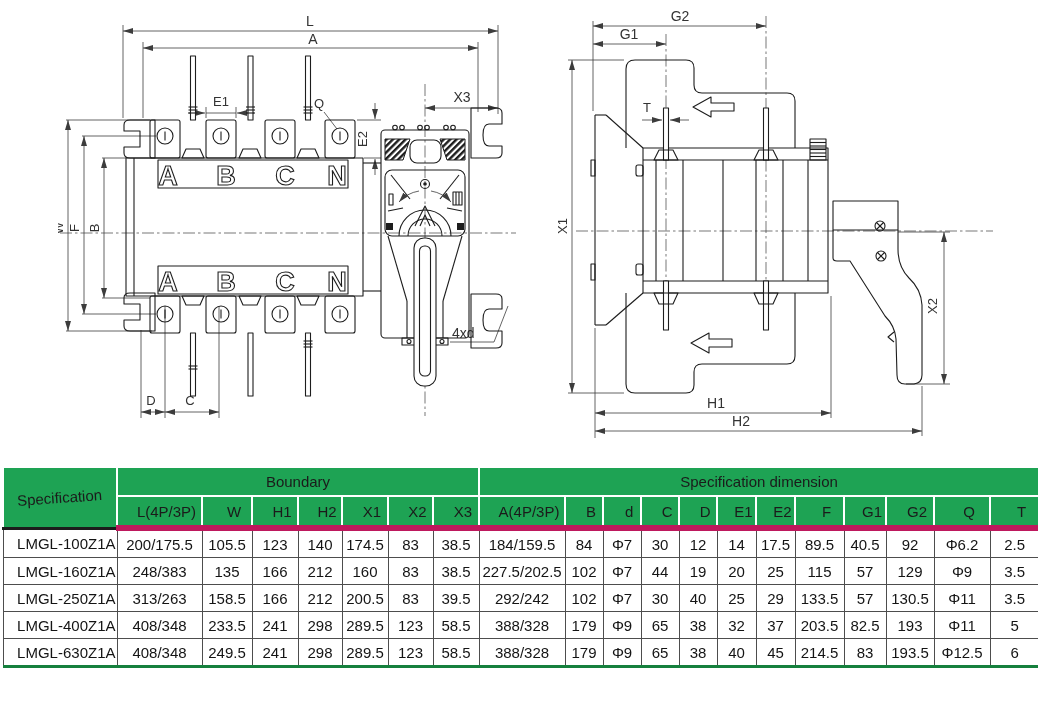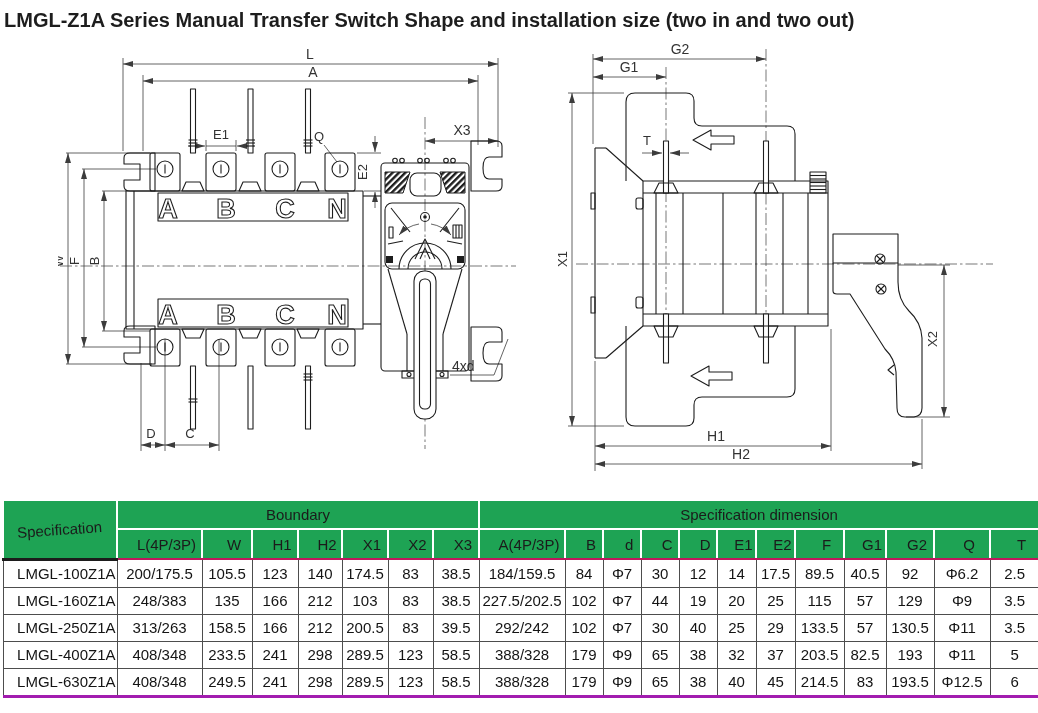--- a/index.html
+++ b/index.html
@@ -16,32 +16,31 @@
   .dk{fill:#1d1d1d;stroke:none;}
   .dm{stroke:#3c3c3c;stroke-width:0.8;fill:none;}
   .cl{stroke:#3c3c3c;stroke-width:0.7;fill:none;stroke-dasharray:12 3 2.5 3;}
   text.dt{font-family:"Liberation Sans",sans-serif;font-size:14px;fill:#333;}
   text.ds{font-family:"Liberation Sans",sans-serif;font-size:13px;fill:#333;}
   text.ph{font-family:"Liberation Sans",sans-serif;font-size:27px;font-weight:bold;fill:#fff;stroke:#1d1d1d;stroke-width:1.1;}
 
   table{border-collapse:collapse;table-layout:fixed;width:1036px;margin-left:2px;margin-top:2px;font-size:15px;}
   thead th{background:var(--accent);color:#1b1b1b;font-weight:normal;border:2px solid #fff;padding:0;}
   thead tr:first-child th{height:27px;}
-  thead tr:last-child th{height:28px;border-bottom:2px solid #be185d;padding-left:14px;}
+  thead tr:last-child th{height:28px;border-bottom:6px solid #be185d;padding-left:14px;}
   thead th.spec-h{border-bottom:3px solid #1c1c1c;}
   .tilt{display:inline-block;transform:rotate(-4deg);}
   tbody th,tbody td{background:#fff;border:1px solid #4d4d4d;height:26px;text-align:center;font-weight:normal;color:#141414;padding:0 1px;}
   tbody th.spec{text-align:right;padding-left:6px;}
-  tbody tr:last-child th,tbody tr:last-child td{border-bottom:3px solid #a21caf;}
+  tbody tr:last-child th,tbody tr:last-child td{border-bottom:3px solid #15803d;}
 </style>
 </head>
 <body>
 
 <div class="page">
-  <div class="title">LMGL-Z1A Series Manual Transfer Switch Shape and installation size (two in and two out)</div>
 
   <div class="drawings">
 
     <svg class="front" width="482" height="455" viewBox="0 0 482 455">
       <defs>
         <marker id="ma" markerUnits="userSpaceOnUse" markerWidth="11" markerHeight="8" refX="10" refY="4" orient="auto-start-reverse">
             <path d="M0,1 L10,4 L0,7 Z" fill="#3c3c3c"></path>
           </marker>
         <pattern id="hp1" width="4.5" height="4.5" patternUnits="userSpaceOnUse" patternTransform="rotate(45)">
             <rect width="4.5" height="4.5" fill="#fff"></rect>
@@ -422,21 +421,21 @@
           <td>92</td>
           <td>Φ6.2</td>
           <td>2.5</td>
         </tr>
         <tr>
           <th class="spec">LMGL-160Z1A</th>
           <td>248/383</td>
           <td>135</td>
           <td>166</td>
           <td>212</td>
-          <td>103</td>
+          <td>160</td>
           <td>83</td>
           <td>38.5</td>
           <td>227.5/202.5</td>
           <td>102</td>
           <td>Φ7</td>
           <td>44</td>
           <td>19</td>
           <td>20</td>
           <td>25</td>
           <td>115</td>

